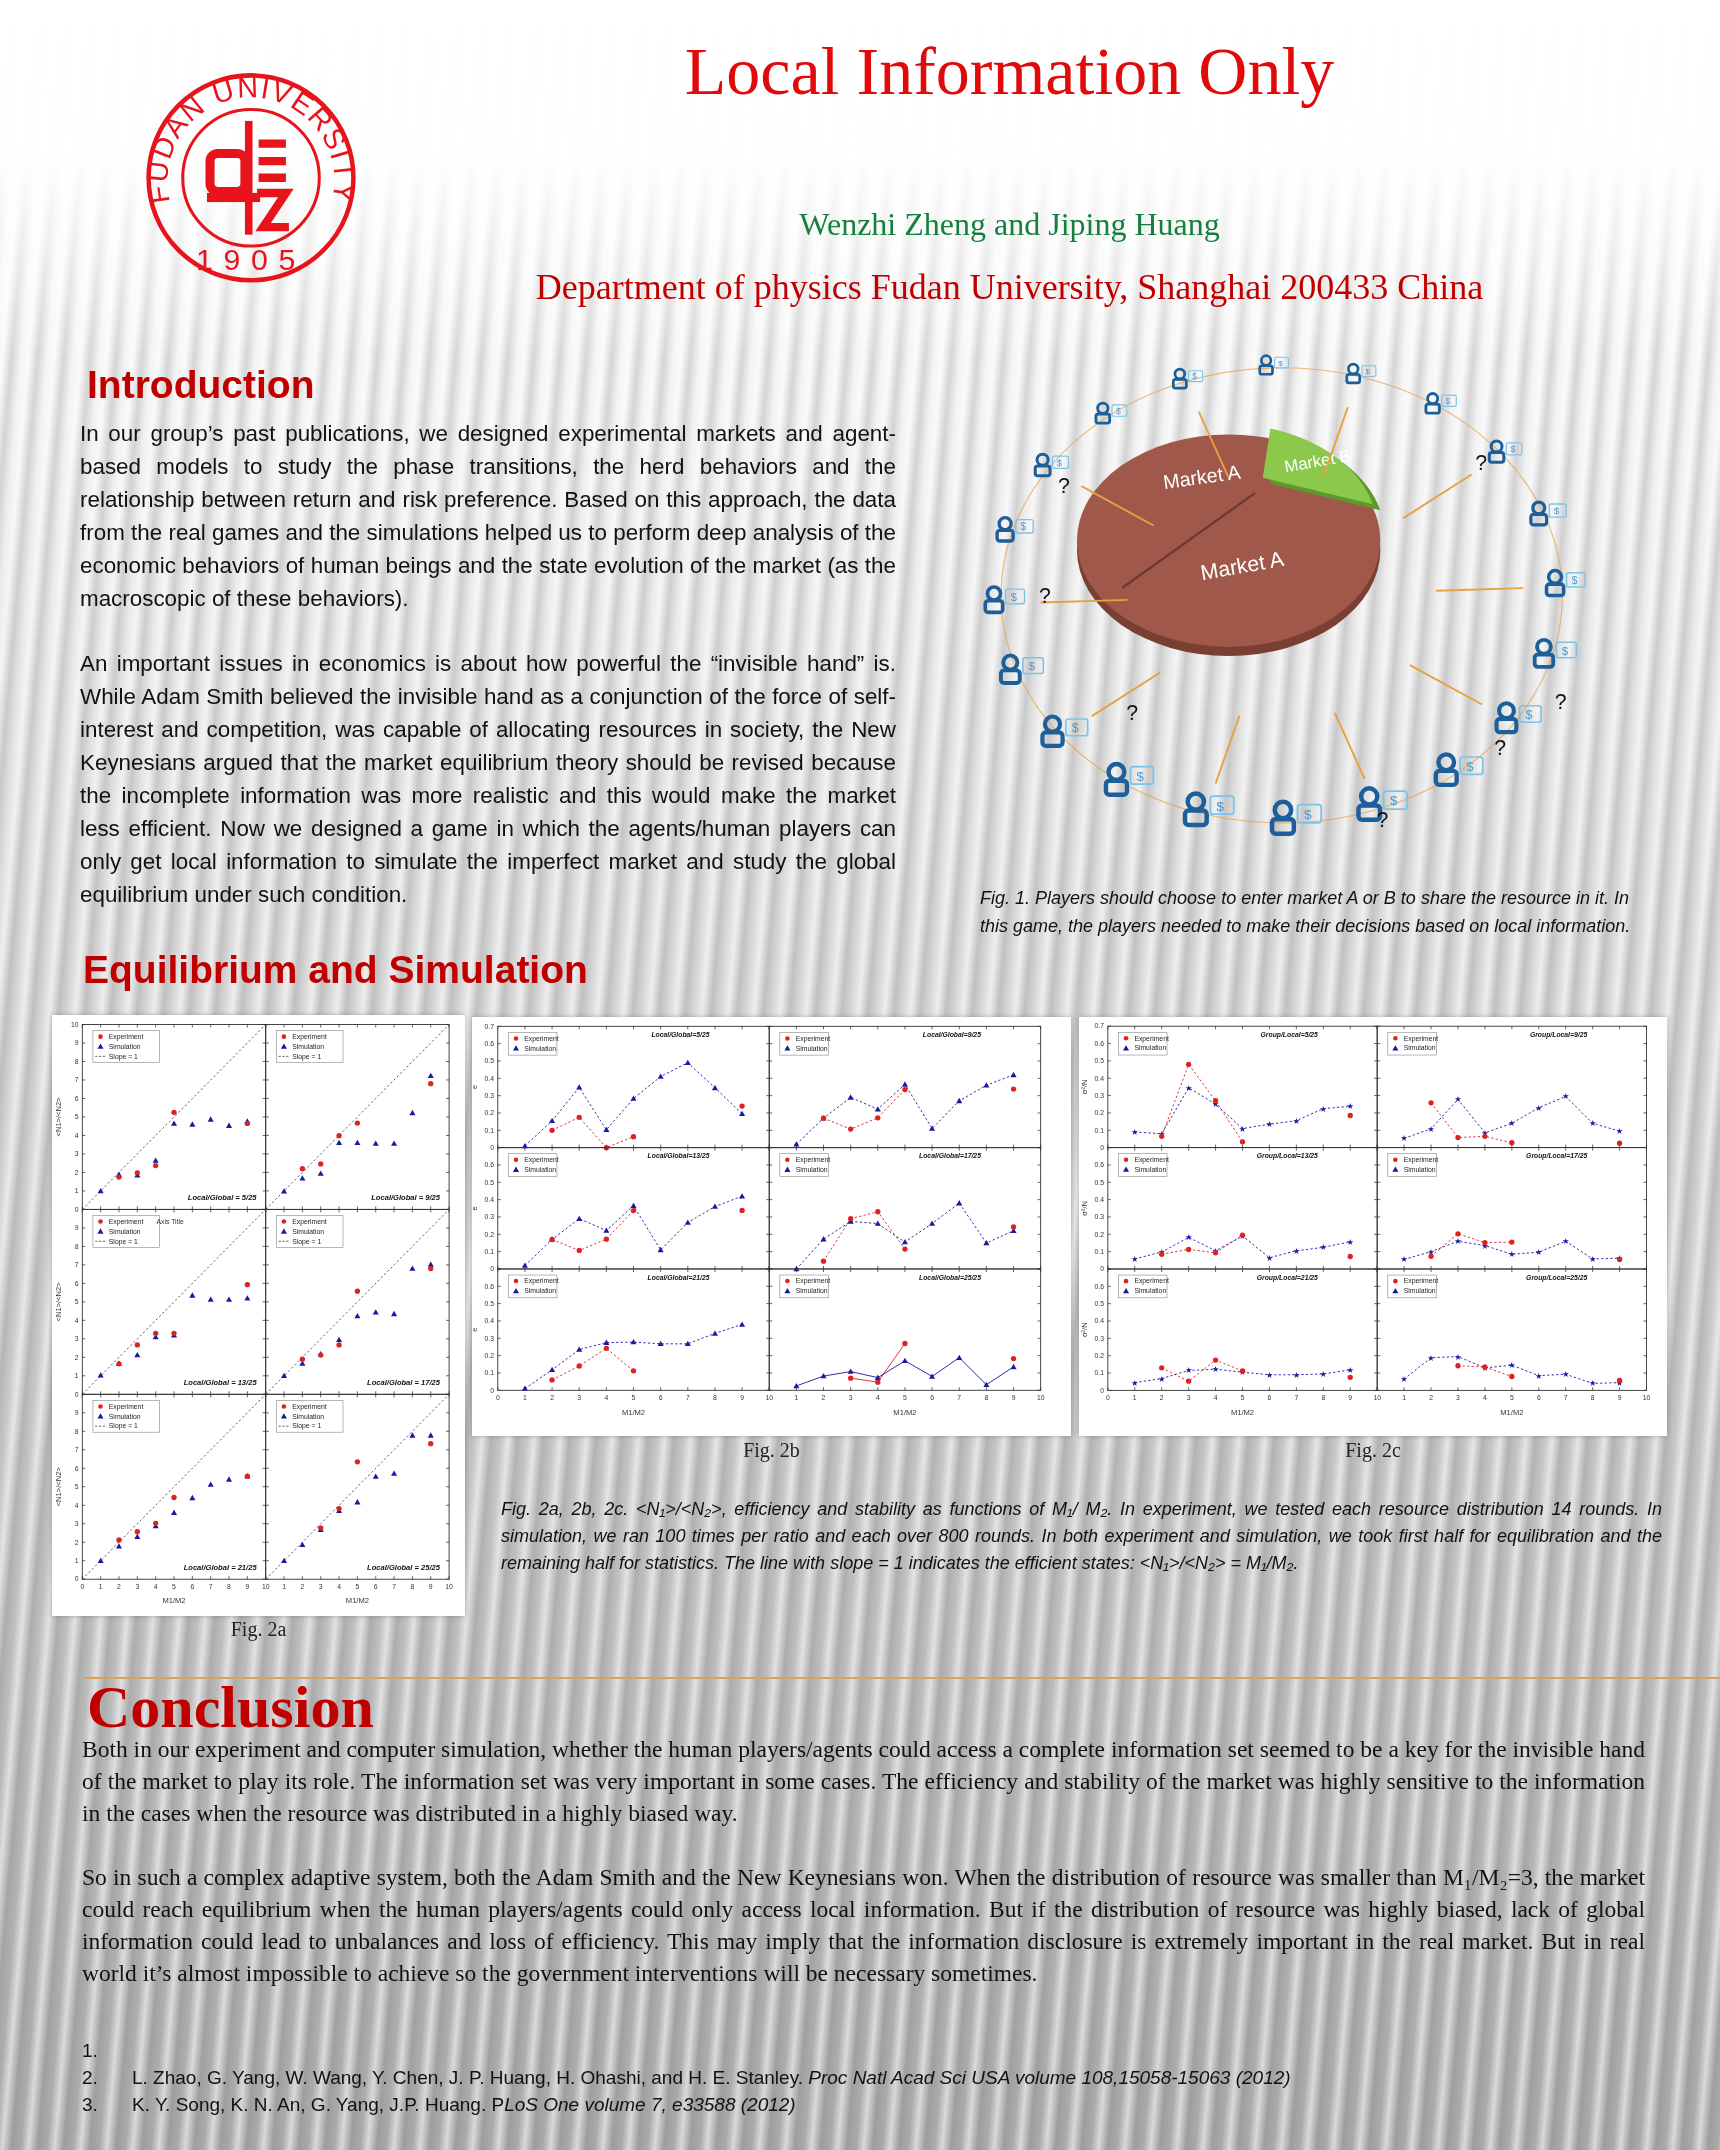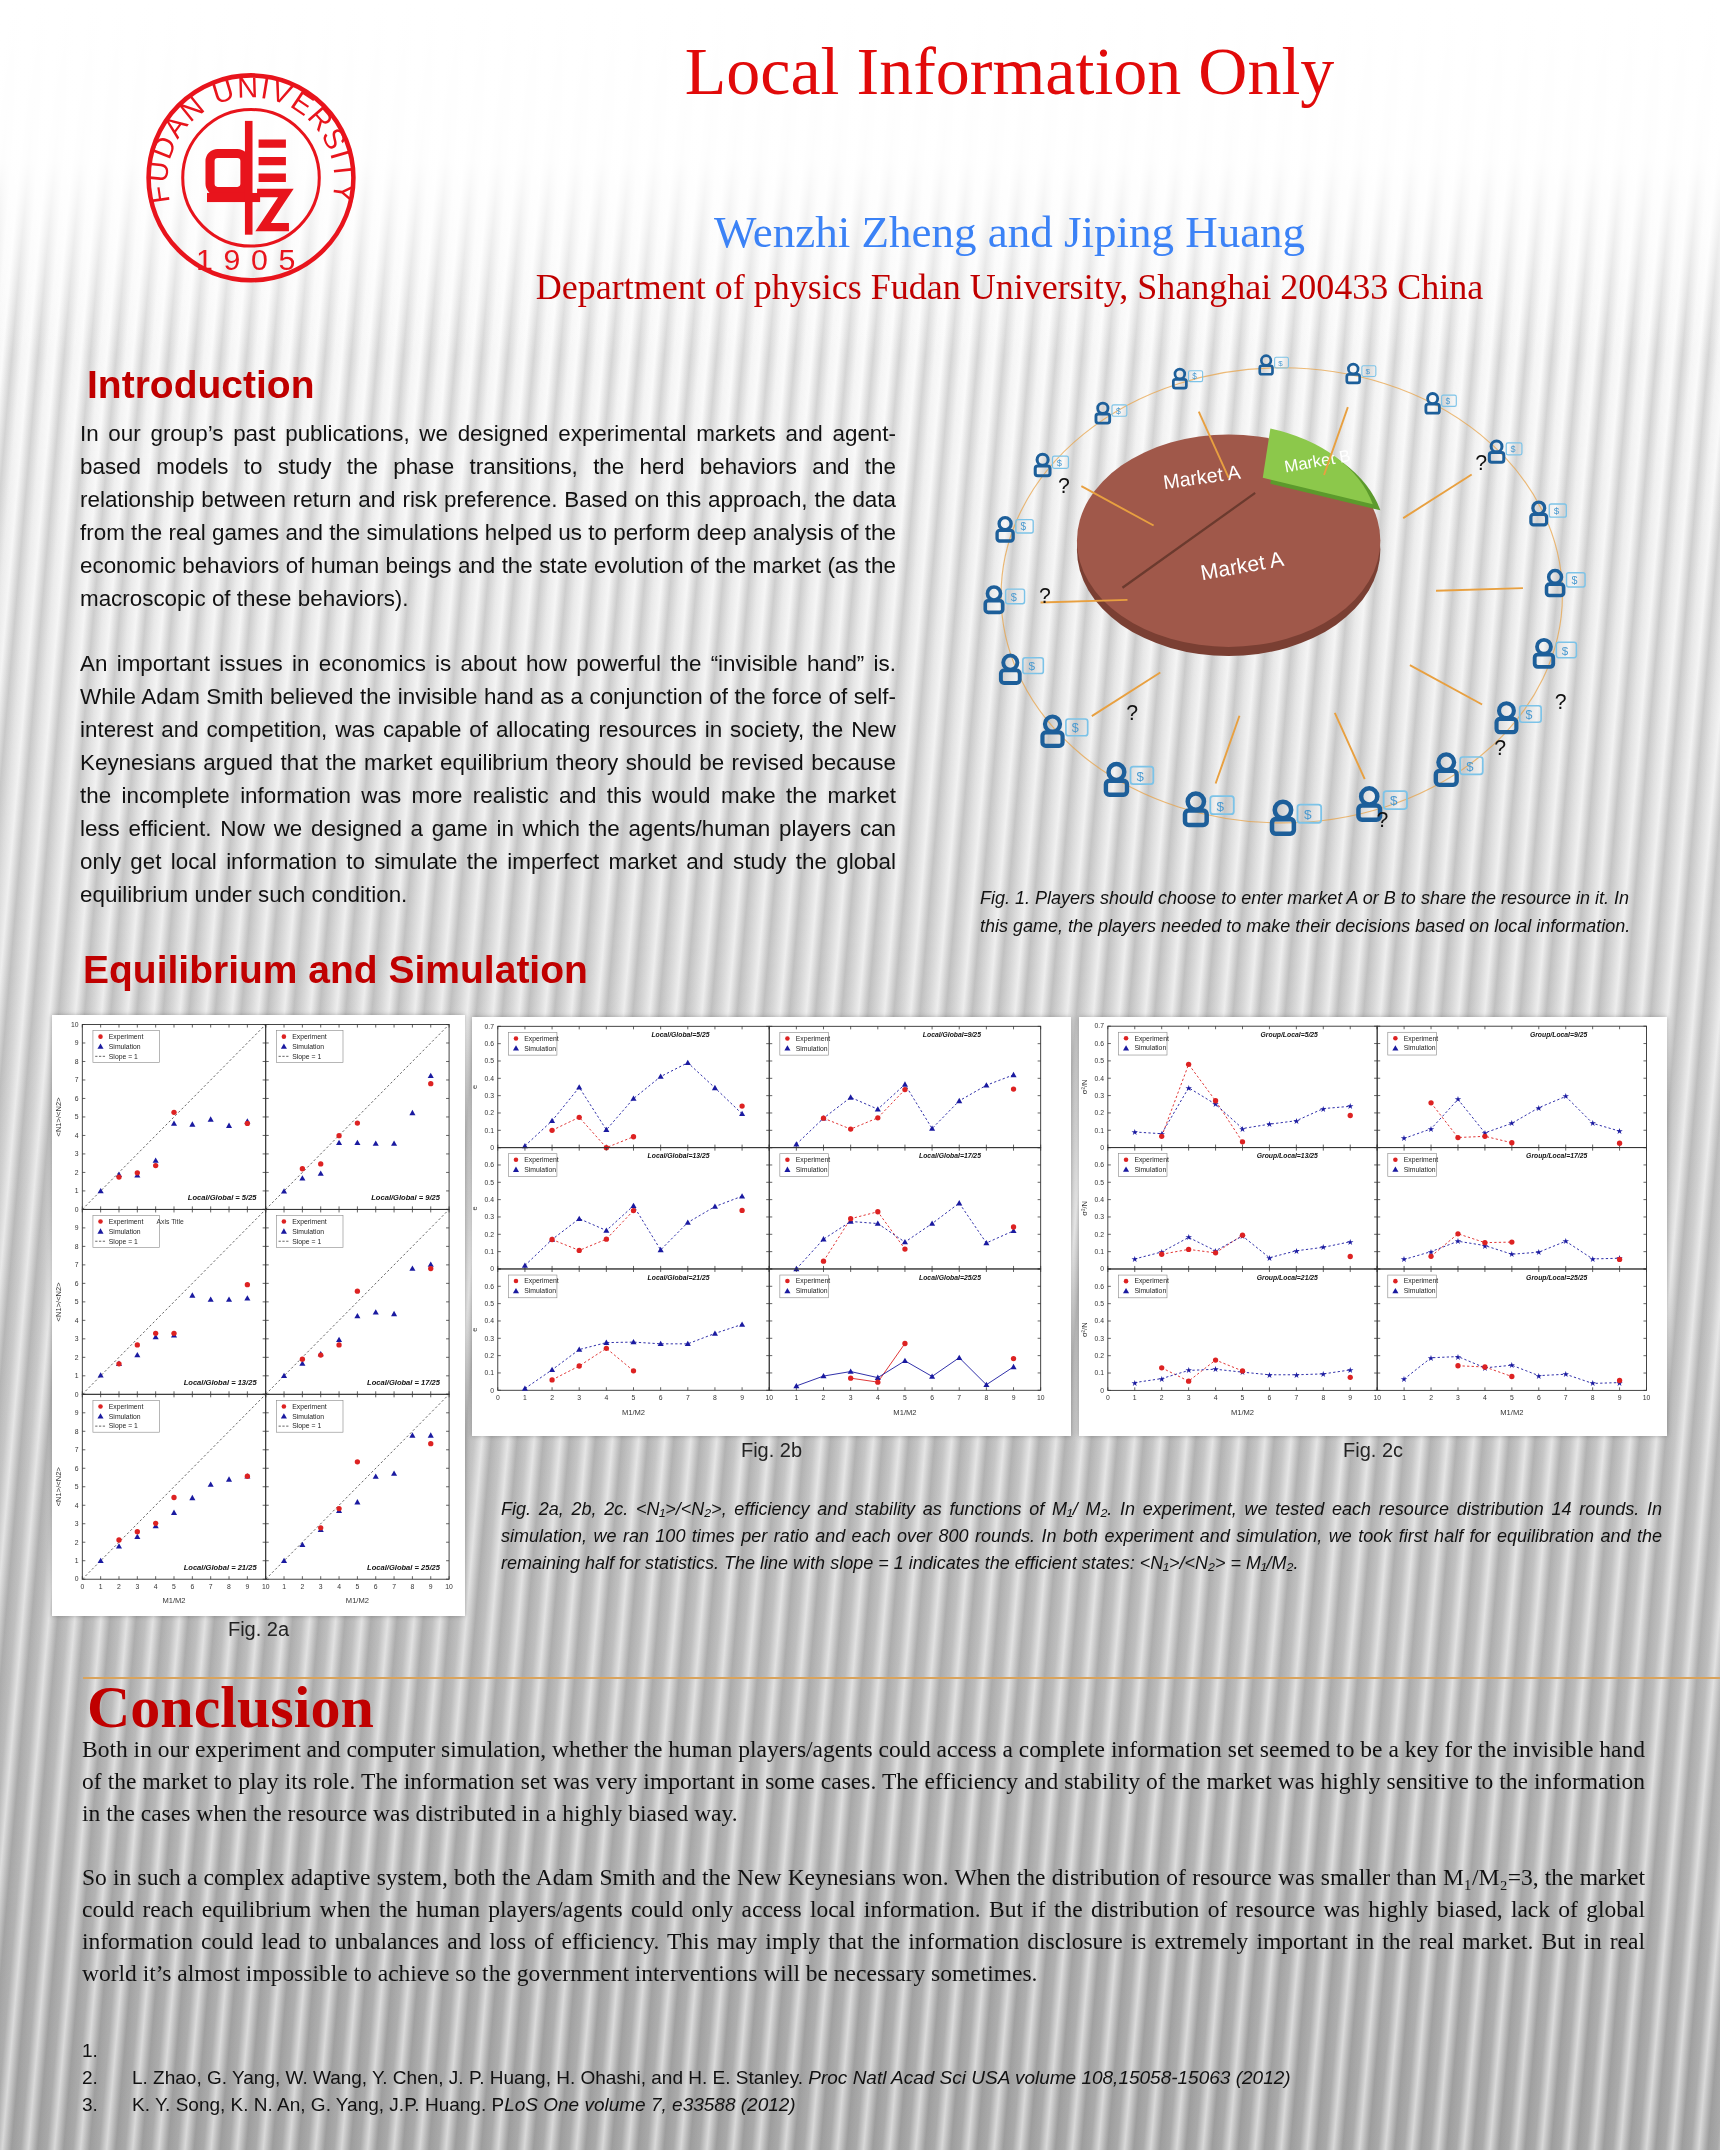--- a/index.html
+++ b/index.html
@@ -11,22 +11,22 @@
       linear-gradient(180deg, #ffffff 0%, #f4f4f4 18%, #d9d9d9 45%, #c4c4c4 70%, #a9a9a9 100%);
   }
   .top-fade { position:absolute; left:0; top:0; width:1721px; height:357px;
     background: linear-gradient(180deg, #fff 0%, rgba(255,255,255,0.95) 45%, rgba(255,255,255,0.0) 100%); }
   .abs { position: absolute; }
 
   
   .logo { left: 137px; top: 64px; width: 228px; height: 220px; }
   .title { left: 357px; top: 30px; width: 1305px; text-align: center; color: #e10a0a;
     font-family: "Liberation Serif", serif; font-size: 68px; line-height: 83px; }
-  .authors { left: 357px; top: 206px; width: 1305px; text-align: center; color: #3b82f6;
-    font-family: "Liberation Serif", serif; font-size: 45px; }
+  .authors { left: 357px; top: 206px; width: 1305px; text-align: center; color: #15803d;
+    font-family: "Liberation Serif", serif; font-size: 32px; }
   .dept { left: 357px; top: 266px; width: 1305px; text-align: center; color: #c00000;
     font-family: "Liberation Serif", serif; font-size: 36px; }
 
   
   .section-title { color: #c00000; font-weight: bold; font-family: "Liberation Sans", sans-serif; }
   .intro-title { left: 87px; top: 363px; font-size: 39px; }
   .intro-text { left: 80px; top: 417px; width: 816px; font-size: 22.4px; line-height: 33px;
     text-align: justify; color: #111; font-family: "Liberation Sans", sans-serif; }
   .intro-text p { margin: 0 0 32px 0; }
   .exp-title { left: 83px; top: 948px; font-size: 39px; }
@@ -34,21 +34,21 @@
   
   .fig1 { left: 963px; top: 345px; width: 683px; height: 531px; }
   .fig1-caption { left: 980px; top: 884px; width: 652px; font-size: 18px; line-height: 28px;
     font-style: italic; color: #111; }
 
   
   .chart-card { background: #fff; box-shadow: 0 0 4.6px rgba(0,0,0,0.25); }
   .fig2a { left: 52px; top: 1015px; width: 413px; height: 601px; }
   .fig2b { left: 472px; top: 1017px; width: 599px; height: 419px; }
   .fig2c { left: 1079px; top: 1017px; width: 588px; height: 419px; }
-  .fig-label { font-size: 20px; color: #222; text-align: center; }
+  .fig-label { font-size: 20px; color: #222; text-align: center; font-family: Liberation Serif, serif; }
   .fig2a-label { left: 52px; top: 1618px; width: 413px; }
   .fig2b-label { left: 472px; top: 1439px; width: 599px; }
   .fig2c-label { left: 1079px; top: 1439px; width: 588px; }
   .fig2-caption { left: 501px; top: 1496px; width: 1161px; font-size: 18px; line-height: 27px;
     font-style: italic; color: #111; text-align: justify; }
 
   
   .divider { left: 83px; top: 1677px; width: 1637px; height: 1.5px; background: #d9a35c; }
   .concl-title { left: 87px; top: 1673px; font-size: 60px; color: #c00000;
     font-family: "Liberation Serif", serif; font-weight: bold; }

